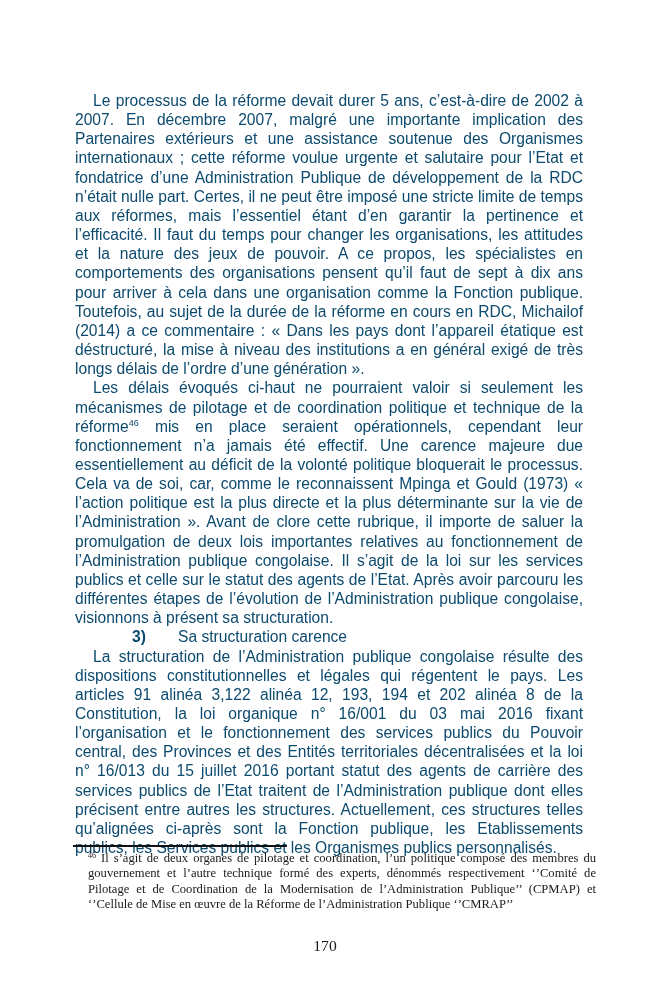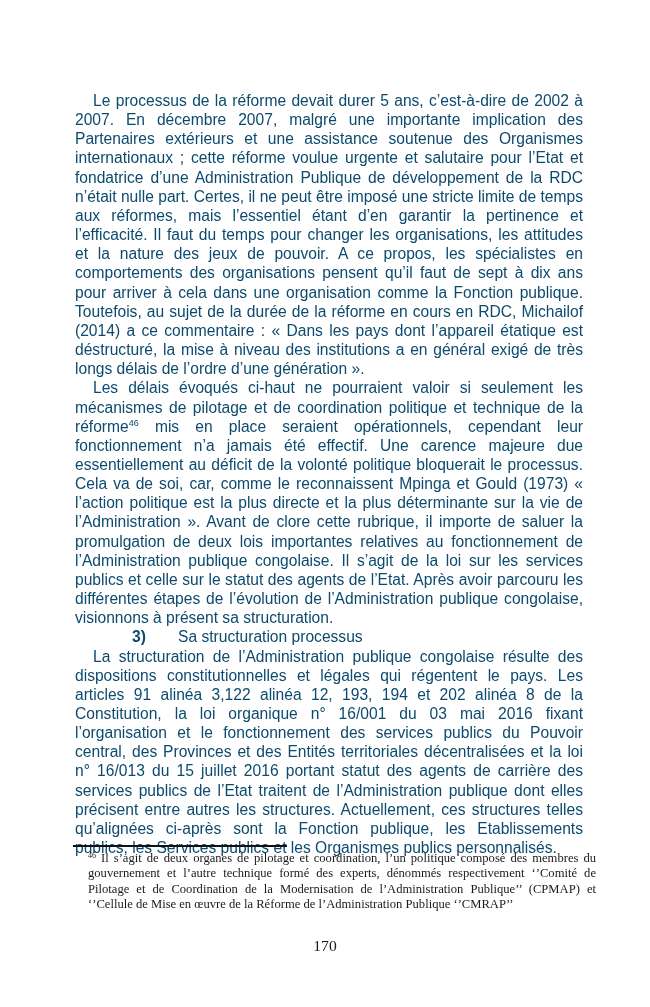--- a/index.html
+++ b/index.html
@@ -32,20 +32,20 @@
     position: absolute; left: 0; width: 650px; top: 937px; text-align: center;
     font-family: "Liberation Serif", serif; font-size: 15.6px; color: #1a1a1a;
   }
 </style>
 </head>
 <body>
 
 <div class="page">
   <p class="para">Le processus de la réforme devait durer 5 ans, c’est-à-dire de 2002 à 2007. En décembre 2007, malgré une importante implication des Partenaires extérieurs et une assistance soutenue des Organismes internationaux ; cette réforme voulue urgente et salutaire pour l’Etat et fondatrice d’une Administration Publique de développement de la RDC n’était nulle part. Certes, il ne peut être imposé une stricte limite de temps aux réformes, mais l’essentiel étant d’en garantir la pertinence et l’efficacité. Il faut du temps pour changer les organisations, les attitudes et la nature des jeux de pouvoir. A ce propos, les spécialistes en comportements des organisations pensent qu’il faut de sept à dix ans pour arriver à cela dans une organisation comme la Fonction publique. Toutefois, au sujet de la durée de la réforme en cours en RDC, Michailof (2014) a ce commentaire : « Dans les pays dont l’appareil étatique est déstructuré, la mise à niveau des institutions a en général exigé de très longs délais de l’ordre d’une génération ».</p>
   <p class="para"><span>Les délais évoqués ci-haut ne pourraient valoir si seulement les mécanismes de pilotage et de coordination politique et technique de la réforme</span><sup class="fnref">46</sup><span> mis en place seraient opérationnels, cependant leur fonctionnement n’a jamais été effectif. Une carence majeure due essentiellement au déficit de la volonté politique bloquerait le processus. Cela va de soi, car, comme le reconnaissent Mpinga et Gould (1973) « l’action politique est la plus directe et la plus déterminante sur la vie de l’Administration ». Avant de clore cette rubrique, il importe de saluer la promulgation de deux lois importantes relatives au fonctionnement de l’Administration publique congolaise. Il s’agit de la loi sur les services publics et celle sur le statut des agents de l’Etat. Après avoir parcouru les différentes étapes de l’évolution de l’Administration publique congolaise, visionnons à présent sa structuration.</span></p>
-  <p class="heading"><span class="num">3)</span><span>Sa structuration processus</span></p>
+  <p class="heading"><span class="num">3)</span><span>Sa structuration carence</span></p>
   <p class="para">La structuration de l’Administration publique congolaise résulte des dispositions constitutionnelles et légales qui régentent le pays. Les articles 91 alinéa 3,122 alinéa 12, 193, 194 et 202 alinéa 8 de la Constitution, la loi organique n° 16/001 du 03 mai 2016 fixant l’organisation et le fonctionnement des services publics du Pouvoir central, des Provinces et des Entités territoriales décentralisées et la loi n° 16/013 du 15 juillet 2016 portant statut des agents de carrière des services publics de l’Etat traitent de l’Administration publique dont elles précisent entre autres les structures. Actuellement, ces structures telles qu’alignées ci-après sont la Fonction publique, les Etablissements publics, les Services publics et les Organismes publics personnalisés.</p>
 </div>
 
 <div class="footnote-rule"></div>
 <p class="footnote"><sup>46</sup><span> Il s’agit de deux organes de pilotage et coordination, l’un politique composé des membres du gouvernement et l’autre technique formé des experts, dénommés respectivement ‘’Comité de Pilotage et de Coordination de la Modernisation de l’Administration Publique’’ (CPMAP) et ‘’Cellule de Mise en œuvre de la Réforme de l’Administration Publique ‘’CMRAP’’</span></p>
 
 <div class="page-number">170</div>
 
 </body></html>

